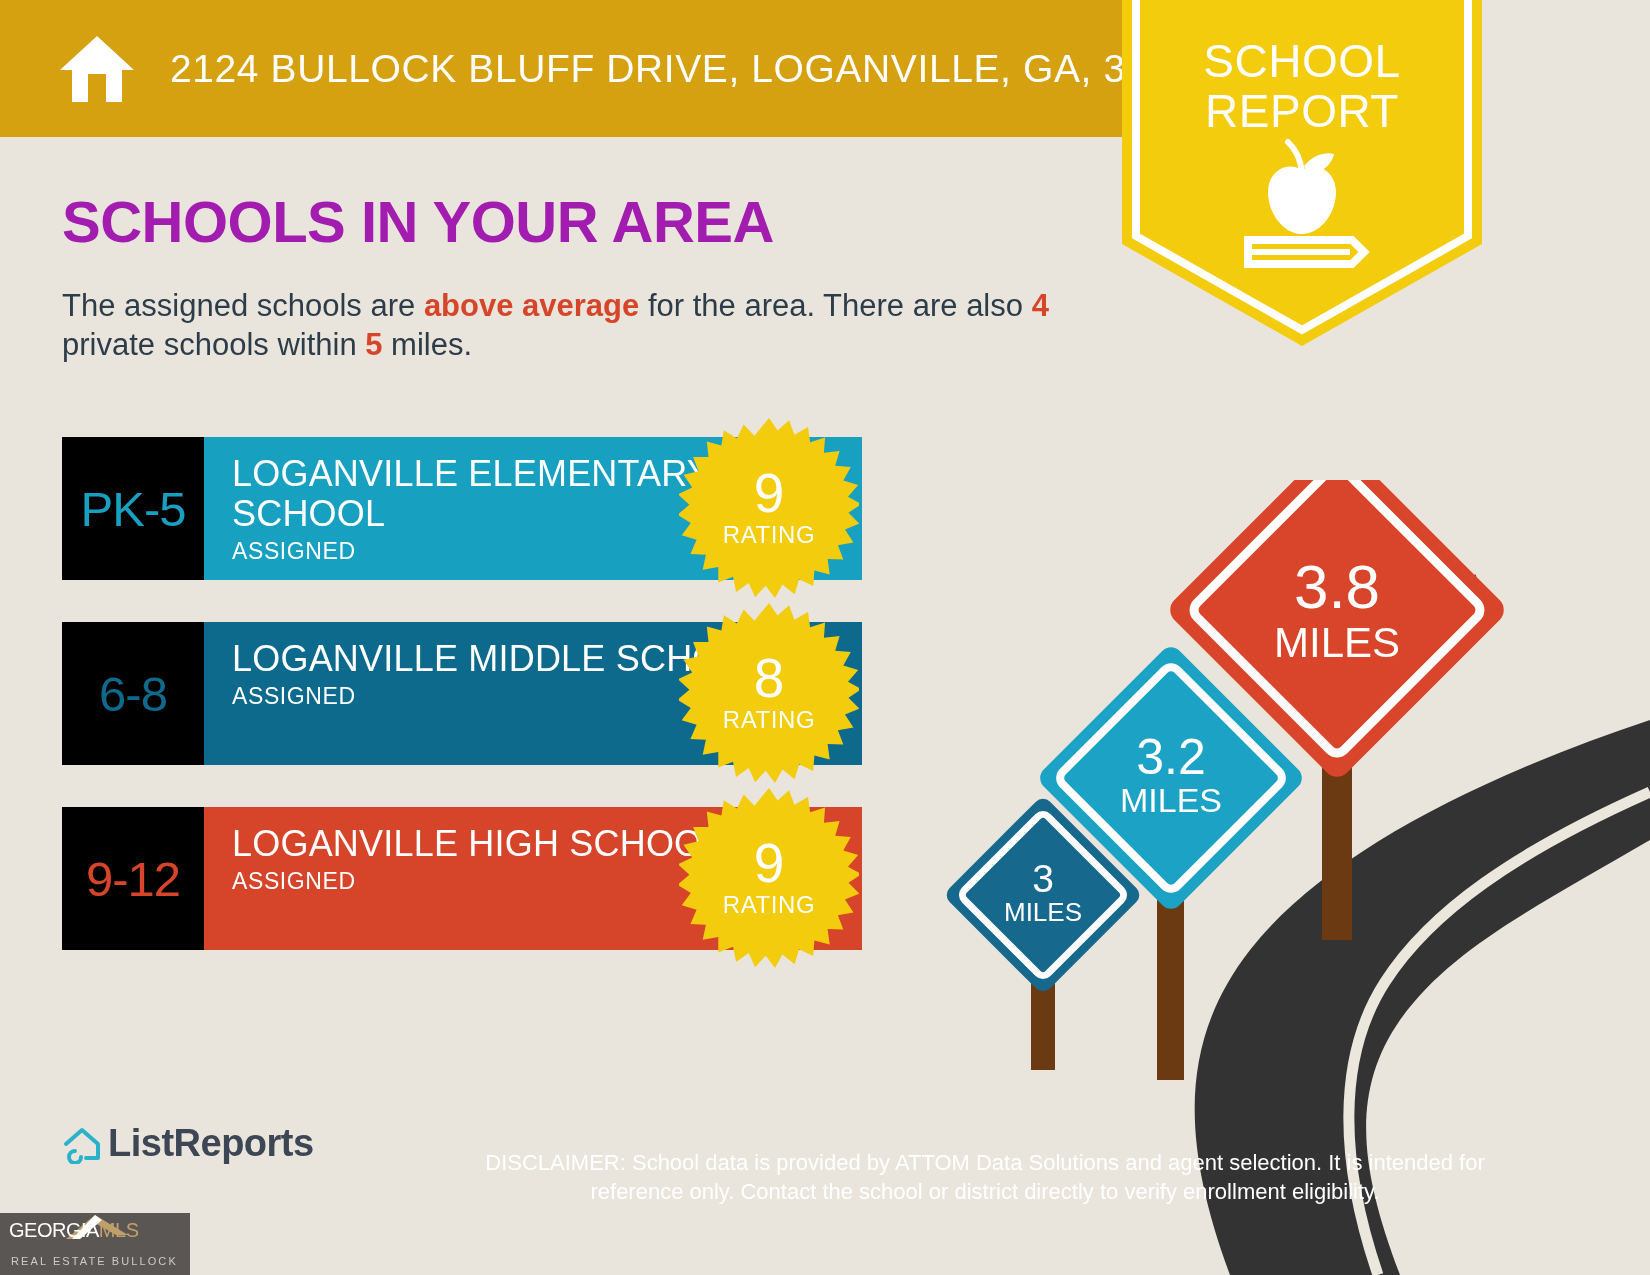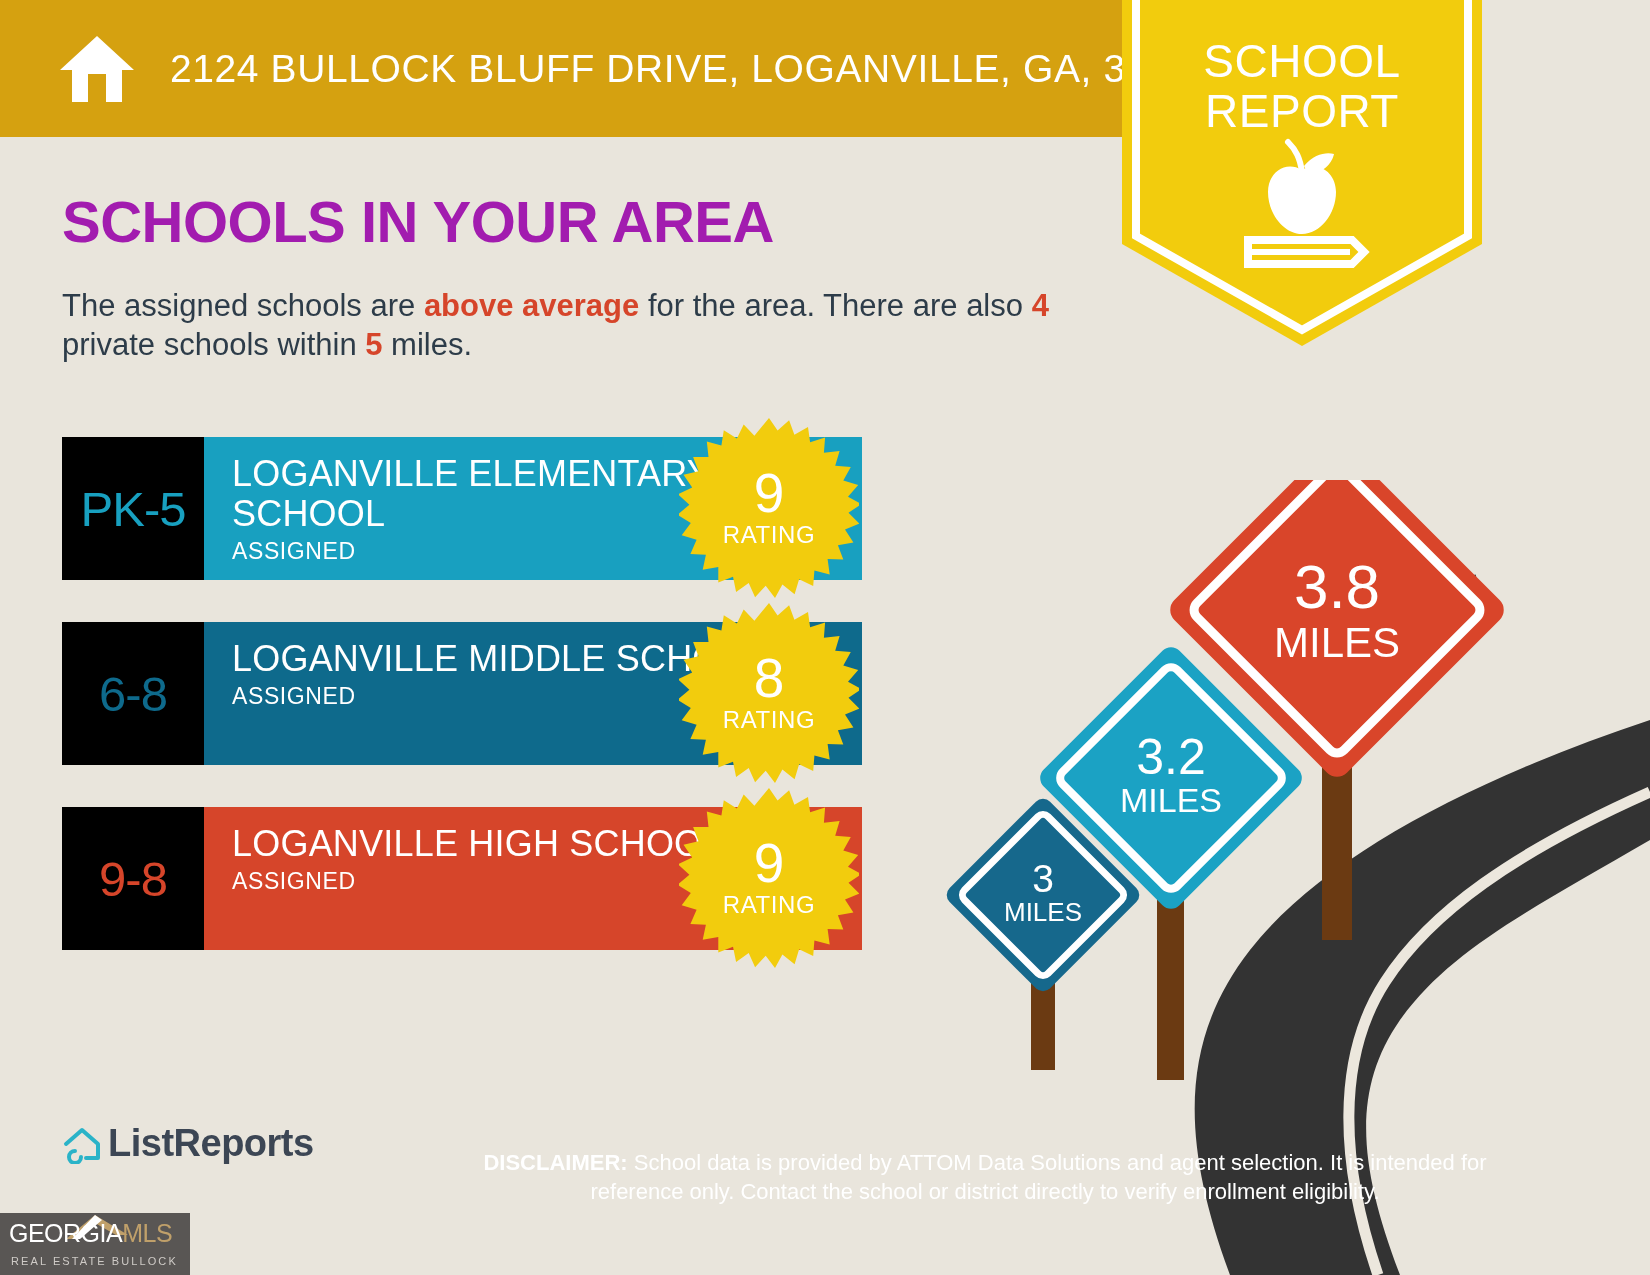--- a/index.html
+++ b/index.html
@@ -71,34 +71,34 @@
   .scene { position: absolute; left: 930px; top: 480px; width: 720px; height: 795px; }
   .scene svg { display: block; width: 100%; height: 100%; }
 
   
   .lr-logo { position: absolute; left: 62px; top: 1122px; display: flex; align-items: center; }
   .lr-mark { width: 40px; height: 40px; flex: none; }
   .lr-name { font-size: 38px; color: #3c4654; margin-left: 6px; letter-spacing: -0.5px; font-weight: bold; }
 
   .gml { position: absolute; left: 0; top: 1213px; width: 190px; height: 62px; background: #595654; }
   .gml-row { position: relative; height: 38px; }
-  .gml-txt { position: absolute; left: 9px; top: 6px; font-size: 25px; letter-spacing: -0.5px; }
+  .gml-txt { position: absolute; left: 9px; top: 6px; font-size: 20px; letter-spacing: -0.5px; }
   .gml-g { color: #ffffff; }
   .gml-m { color: #c0a06a; }
   .gml-sub {
     position: absolute; left: 11px; top: 42px; font-size: 11px;
     letter-spacing: 2.1px; color: #cfcbc7;
   }
   .gml-roof { position: absolute; left: 66px; top: 0px; width: 62px; height: 26px; }
 
   .disclaimer {
     position: absolute; left: 455px; top: 1148px; width: 1060px;
     font-size: 22px; line-height: 29px; color: #ffffff; text-align: center;
   }
-  .disclaimer b { font-weight: 700; }
+  .disclaimer b { font-weight: 400; }
 </style>
 </head>
 <body>
 
 <div id="page">
 
   <div class="header-bar">
     <svg class="home-icon" viewBox="0 0 78 70">
       <path d="M39 2 L76 36 L64 36 L64 68 L48 68 L48 40 L30 40 L30 68 L14 68 L14 36 L2 36 Z" fill="#ffffff"></path>
     </svg>
@@ -159,21 +159,21 @@
           <polygon fill="#f2cc0d" points="90,0 98.6,12.6 110.1,2.3 115.4,16.8 129,9 131.1,24.3 146.1,19.4 144.9,34.8 160.6,33 156.2,47.8 171.8,49.1 164.3,62.6 179.2,67.1 169,78.8 182.3,86.1 169.5,94.7 180.4,105.7 166,111.6 174.4,124.4 158.9,127.2 164.3,141.6 148.6,141.1 150.7,156.4 135.4,152.6 134.2,168.1 120.1,161.3 115.6,176.2 103.4,166.6 96,180 86.7,167.7 76.1,179.2 69.7,165 57.1,173.9 54,158.7 39.3,164.6 39.3,149.1 23.7,151.8 26.9,136.7 11.4,135.9 17.6,121.7 2.7,117.3 11.8,104.9 -1.6,96.7 10.4,86.8 -0.9,76.3 13.2,69.5 4.5,56.7 19.5,53.3 14.1,39.1 29.5,39 27.8,23.6 42.4,27.5 44.8,12.3 57.9,20.5 64.7,6.5 75.4,17.8"></polygon>
         </svg>
         <div class="star-inner">
           <div class="star-num">8</div>
           <div class="star-lbl">RATING</div>
         </div>
       </div>
     </div>
 
     <div class="row">
-      <div class="grade" style="color:#d6452a">9-8</div>
+      <div class="grade" style="color:#d6452a">9-12</div>
       <div class="bar" style="background:#d6452a">
         <div class="sname">LOGANVILLE HIGH SCHOOL</div>
         <div class="assigned">ASSIGNED</div>
       </div>
       <div class="starburst">
         <svg viewBox="0 0 180 180">
           <polygon fill="#f2cc0d" points="90,0 98.6,12.6 110.1,2.3 115.4,16.8 129,9 131.1,24.3 146.1,19.4 144.9,34.8 160.6,33 156.2,47.8 171.8,49.1 164.3,62.6 179.2,67.1 169,78.8 182.3,86.1 169.5,94.7 180.4,105.7 166,111.6 174.4,124.4 158.9,127.2 164.3,141.6 148.6,141.1 150.7,156.4 135.4,152.6 134.2,168.1 120.1,161.3 115.6,176.2 103.4,166.6 96,180 86.7,167.7 76.1,179.2 69.7,165 57.1,173.9 54,158.7 39.3,164.6 39.3,149.1 23.7,151.8 26.9,136.7 11.4,135.9 17.6,121.7 2.7,117.3 11.8,104.9 -1.6,96.7 10.4,86.8 -0.9,76.3 13.2,69.5 4.5,56.7 19.5,53.3 14.1,39.1 29.5,39 27.8,23.6 42.4,27.5 44.8,12.3 57.9,20.5 64.7,6.5 75.4,17.8"></polygon>
         </svg>
         <div class="star-inner">
           <div class="star-num">9</div>

